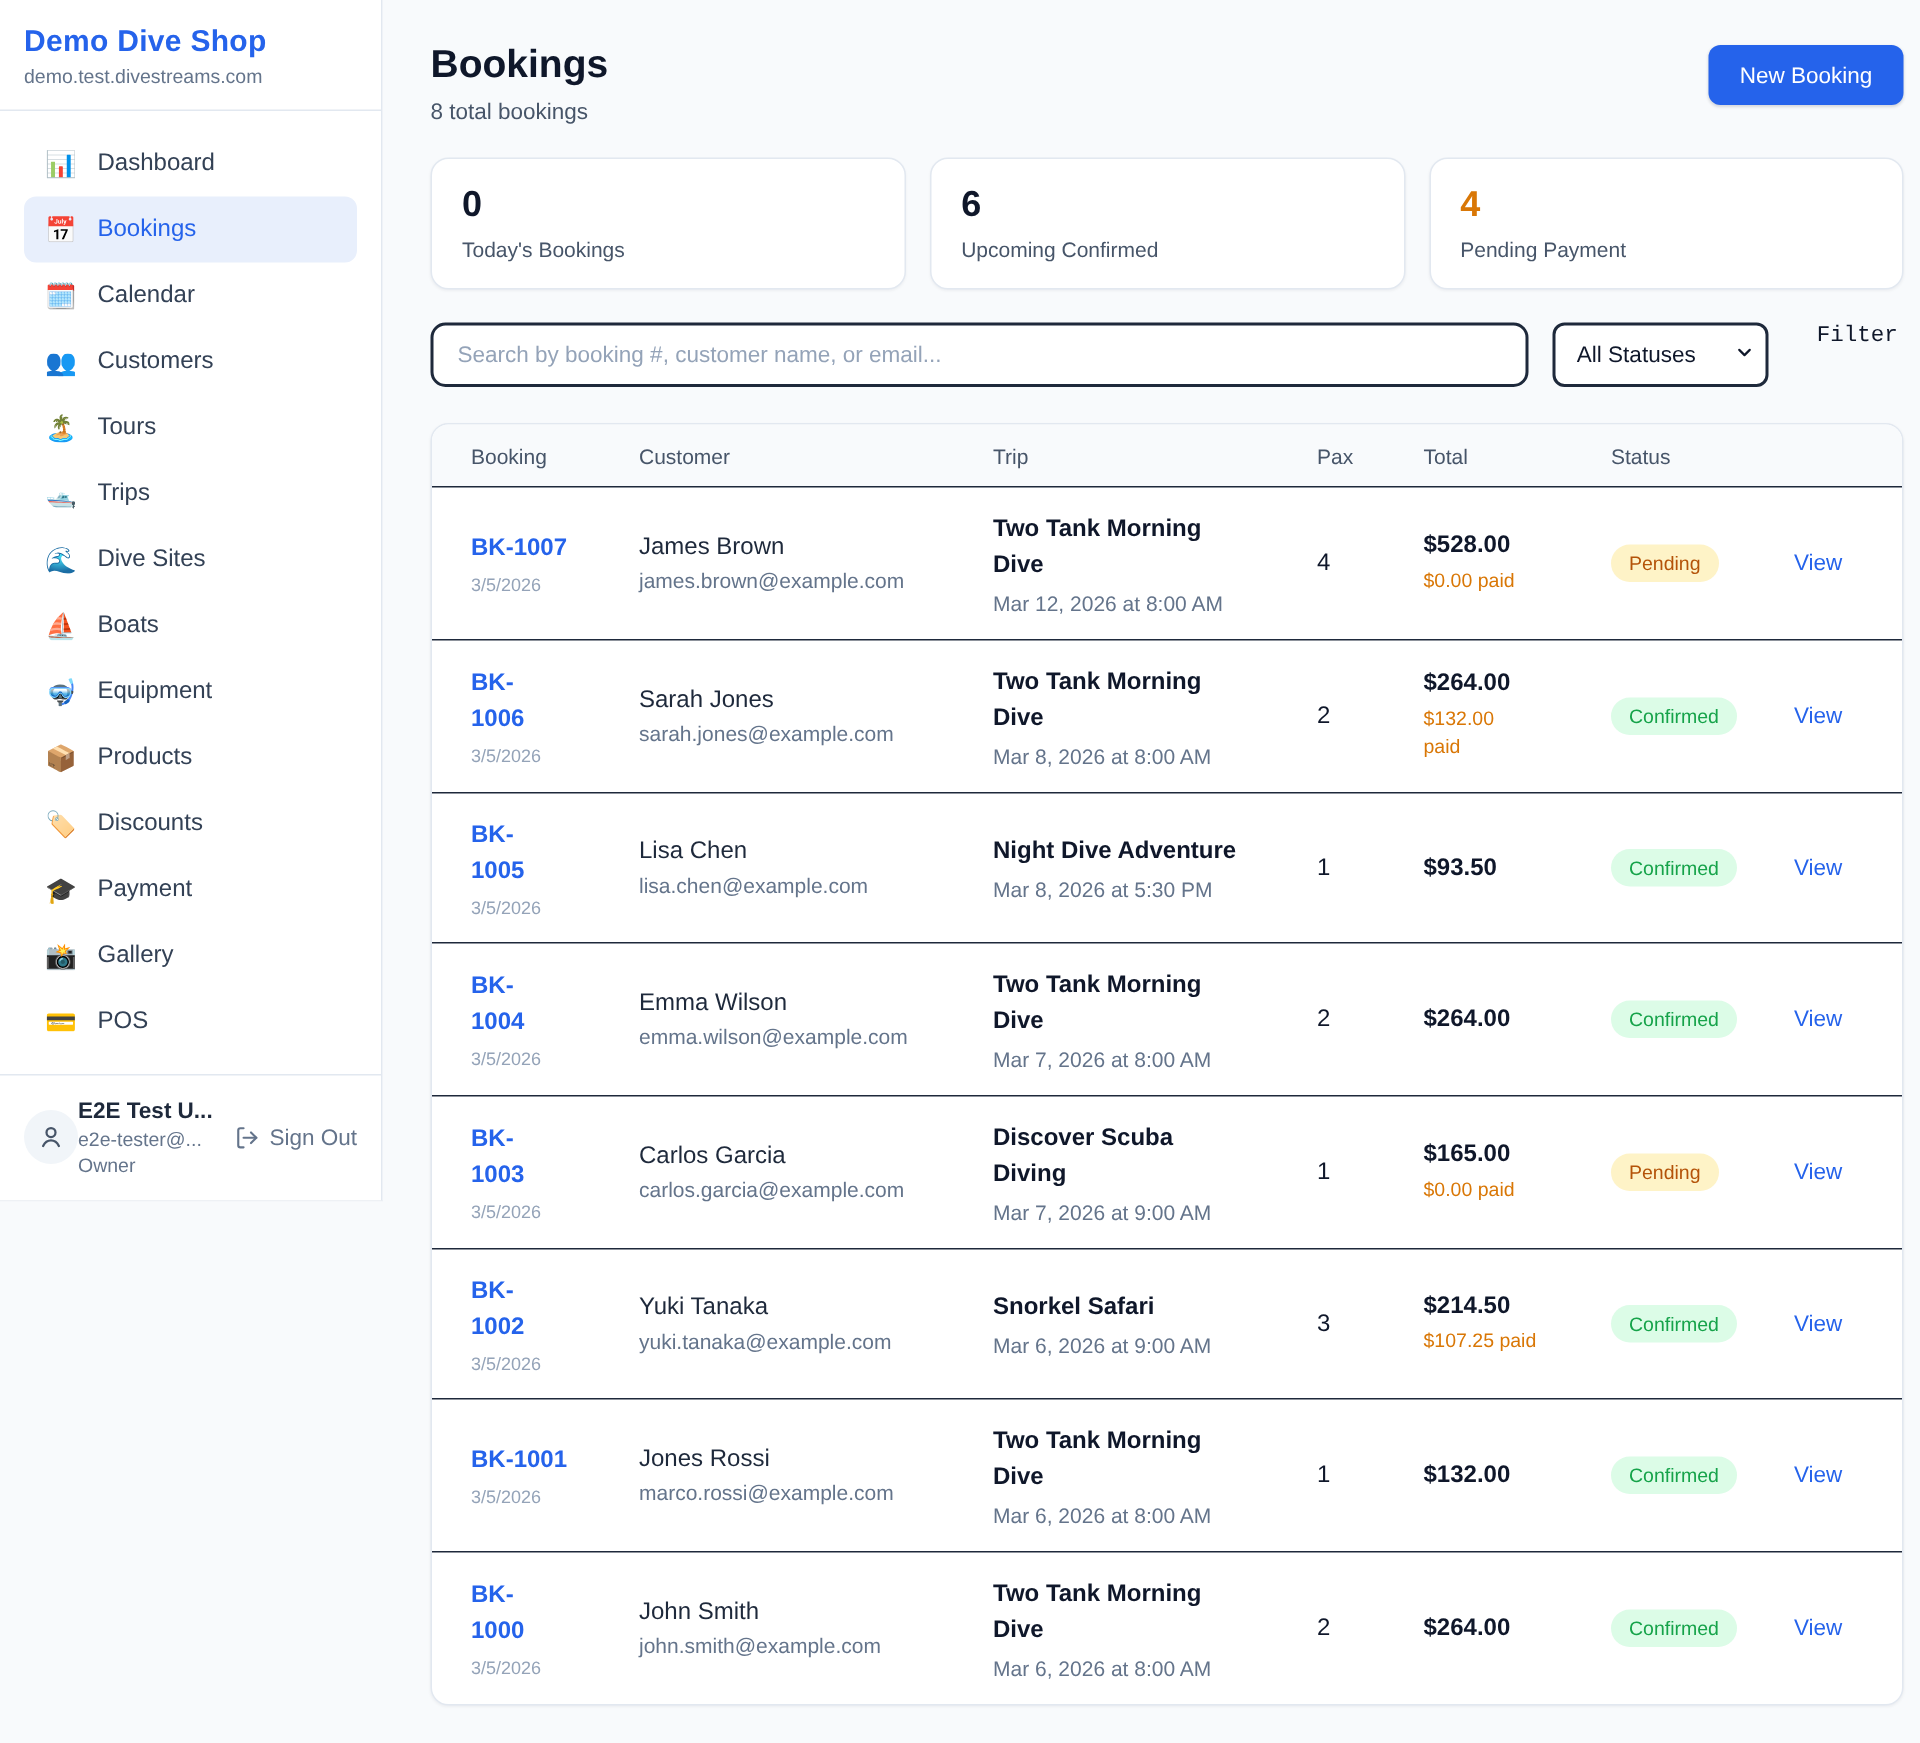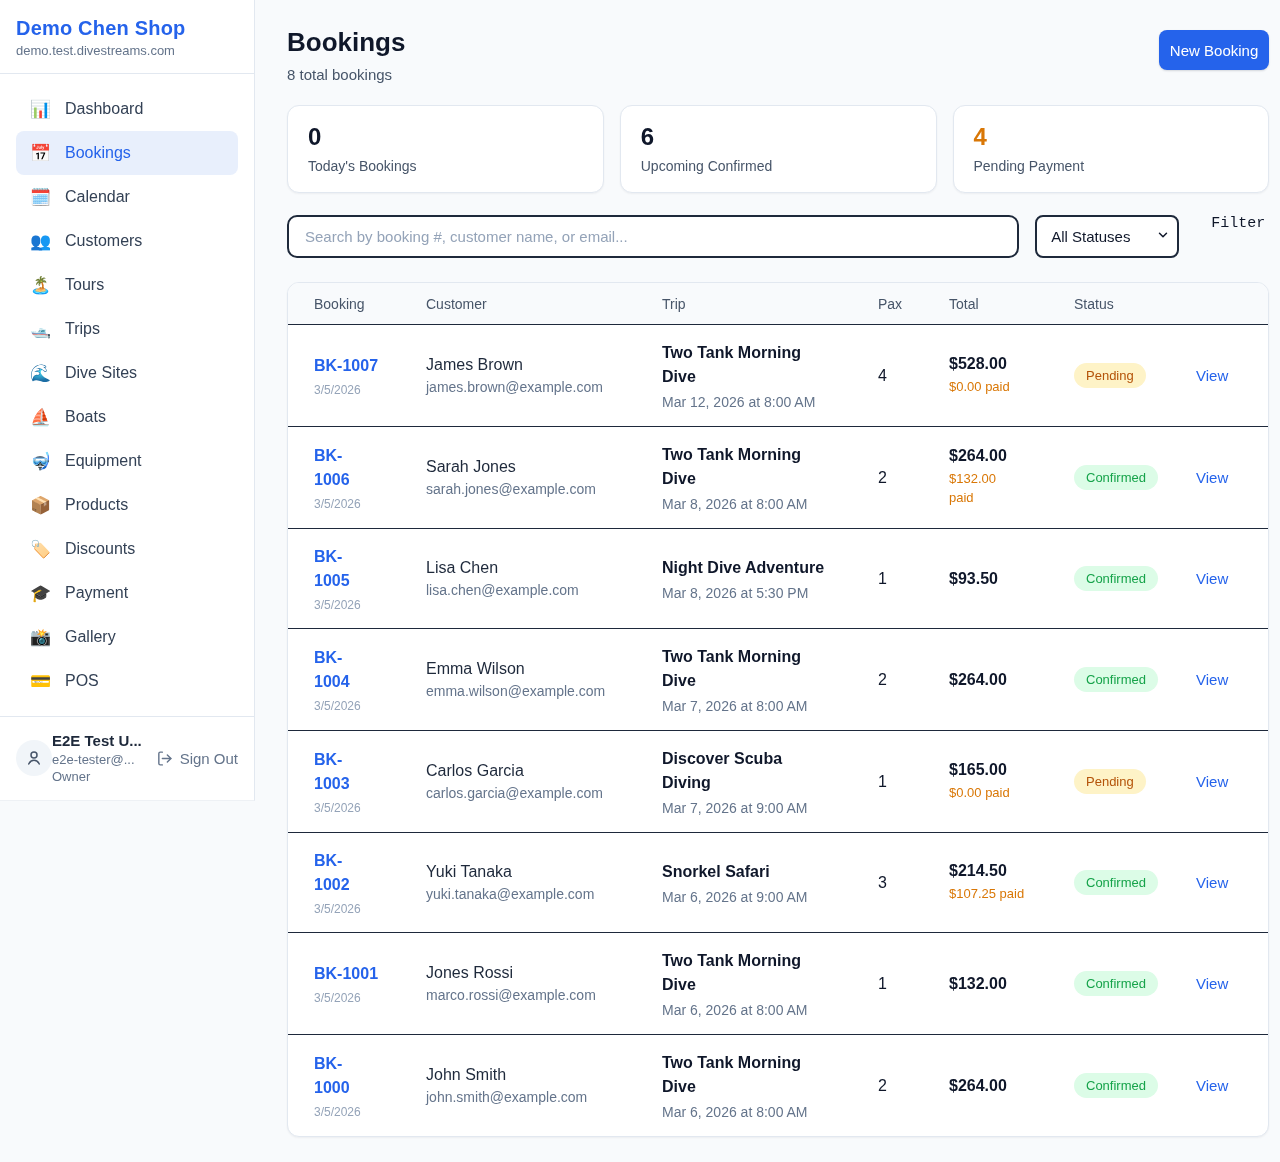--- a/index.html
+++ b/index.html
@@ -64,21 +64,21 @@
     font-family:inherit;
   }
 
   
   .main{flex:1;padding:27px 32px 20px 32px;}
   .page-head{display:flex;justify-content:space-between;align-items:flex-start;margin-bottom:22px;}
   .page-title{font-size:26px;font-weight:bold;color:var(--ink);}
   .page-sub{font-size:15px;color:var(--muted2);margin-top:8px;}
   .btn-primary{
     background:var(--accent);color:#fff;border:none;border-radius:8px;
-    font-size:15px;font-weight:500;padding:0 11px;height:40px;margin-top:3px;
+    font-size:15px;font-weight:500;padding:0 21px;height:40px;margin-top:3px;
     cursor:pointer;font-family:inherit;box-shadow:0 1px 2px rgba(15,23,42,.15);
   }
 
   .stats{display:flex;gap:16px;margin-bottom:22px;}
   .stat-card{
     flex:1;background:#fff;border:1px solid var(--card-border);border-radius:12px;
     padding:17px 20px;box-shadow:0 1px 2px rgba(15,23,42,.05);height:88px;
   }
   .stat-value{font-size:24px;font-weight:bold;color:var(--ink);}
   .stat-card.accent .stat-value{color:var(--warn);}
@@ -140,21 +140,21 @@
   .badge.confirmed{background:var(--ok-bg);color:var(--ok-tx);}
   .view-link{color:var(--accent);font-size:15px;font-weight:500;text-decoration:none;}
 </style>
 </head>
 <body>
 
 <div class="app">
 
   <aside class="sidebar">
     <div class="brand">
-      <div class="brand-name">Demo Chen Shop</div>
+      <div class="brand-name">Demo Dive Shop</div>
       <div class="brand-domain">demo.test.divestreams.com</div>
     </div>
     <nav class="nav" id="nav">
   <div class="nav-item">
     <span class="nav-icon">📊</span>
     <span class="nav-label">Dashboard</span>
   </div>
 
   <div class="nav-item active">
     <span class="nav-icon">📅</span>

